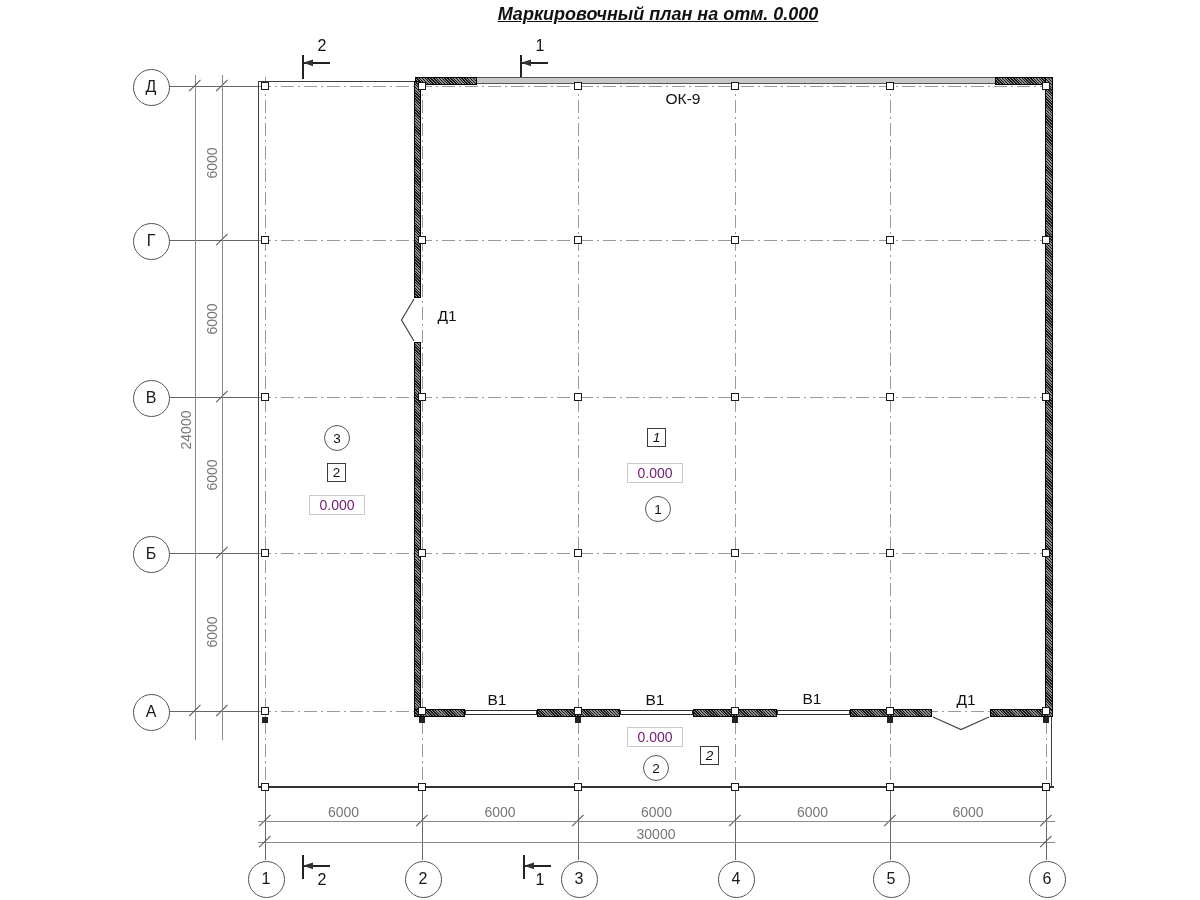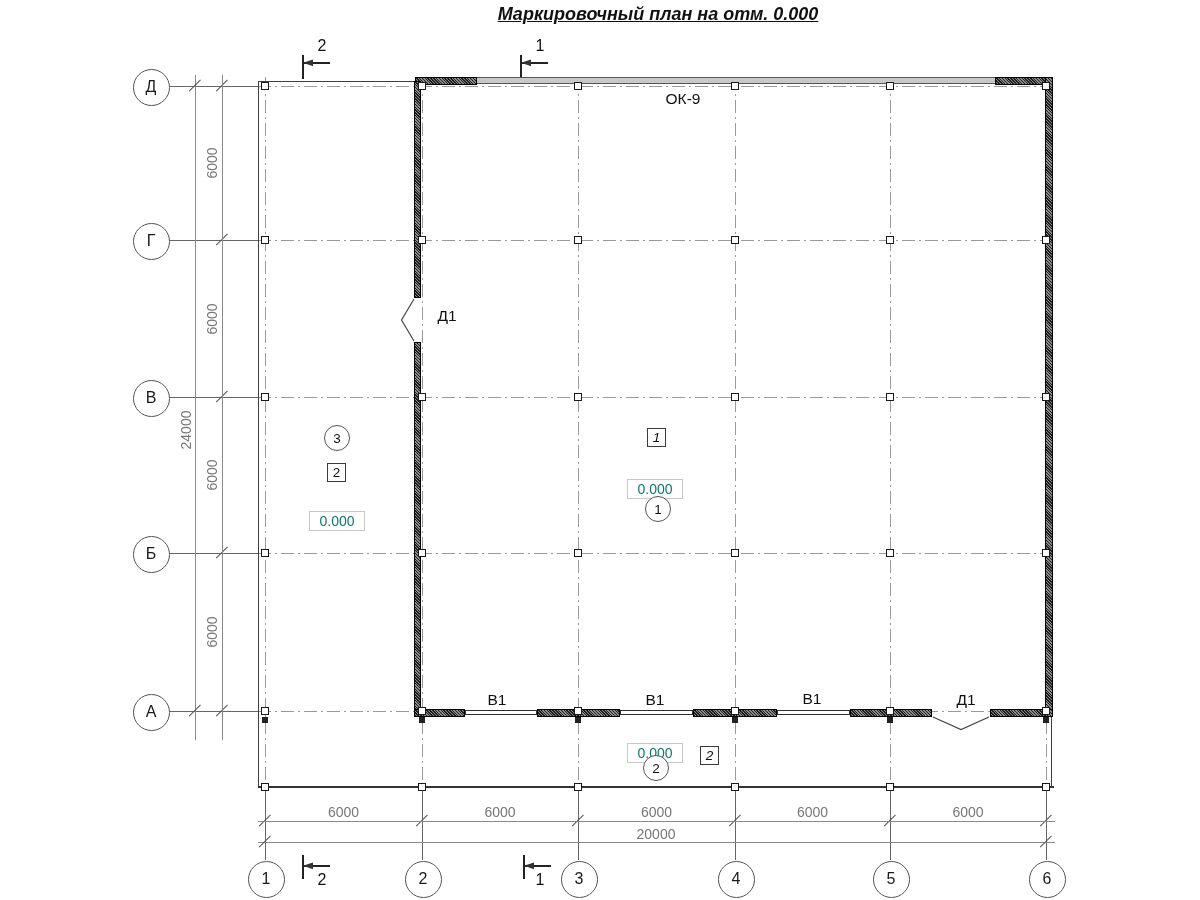--- a/index.html
+++ b/index.html
@@ -20,21 +20,21 @@
   .gate{background:#fff;border:1px solid #2f2f2f;box-sizing:border-box;}
   .colsq{width:8px;height:8px;background:#fff;border:1px solid #1a1a1a;box-sizing:border-box;}
   .colsq-dark{width:6px;height:6px;background:#222;}
   .tick{width:16px;height:1.4px;background:#555;transform:rotate(-45deg);}
   .axis-circle{width:35px;height:35px;border:1.2px solid #555;border-radius:50%;background:#fff;
                display:flex;align-items:center;justify-content:center;font-size:16px;color:#1a1a1a;}
   .dim-label{font-size:14px;color:#777;height:18px;line-height:18px;text-align:center;}
   .rot{transform:rotate(-90deg);}
   .mark-label{font-size:15.5px;color:#111;width:60px;height:18px;line-height:18px;text-align:center;}
   .level-box{width:56px;height:20px;line-height:18px;text-align:center;background:#fff;
-             border:1px solid #c9c9c9;box-sizing:border-box;font-size:14px;color:#0f766e;margin-top:16px;}
+             border:1px solid #c9c9c9;box-sizing:border-box;font-size:14px;color:#701a75;}
   .room-circle{width:24px;height:24px;border:1px solid #555;border-radius:50%;background:#fff;
                display:flex;align-items:center;justify-content:center;font-size:13.5px;color:#111;}
   .ref-square{width:19px;height:19px;border:1px solid #3a3a3a;background:#fff;box-sizing:border-box;
               display:flex;align-items:center;justify-content:center;font-size:13.5px;color:#111;}
   .ital{font-style:italic;}
   .sec-bar{width:1.6px;height:24px;background:#222;}
   .sec-line{height:1.6px;background:#222;}
   .sec-label{font-size:16px;color:#111;width:16px;text-align:center;}
   #title{top:4px;left:458px;width:400px;text-align:center;font-size:18px;font-weight:bold;
          font-style:italic;color:#111;text-decoration:underline;}
@@ -151,21 +151,21 @@
     <div class="abs dim-label rot" style="left: 172px; top: 154px; width: 80px;">6000</div>
     <div class="abs dim-label rot" style="left: 172px; top: 309.5px; width: 80px;">6000</div>
     <div class="abs dim-label rot" style="left: 172px; top: 466px; width: 80px;">6000</div>
     <div class="abs dim-label rot" style="left: 172px; top: 623px; width: 80px;">6000</div>
     <div class="abs dim-label rot" style="left: 141px; top: 421px; width: 90px;">24000</div>
     <div class="abs dim-label" style="left: 303.5px; top: 803px; width: 80px;">6000</div>
     <div class="abs dim-label" style="left: 460px; top: 803px; width: 80px;">6000</div>
     <div class="abs dim-label" style="left: 616.5px; top: 803px; width: 80px;">6000</div>
     <div class="abs dim-label" style="left: 772.5px; top: 803px; width: 80px;">6000</div>
     <div class="abs dim-label" style="left: 928px; top: 803px; width: 80px;">6000</div>
-    <div class="abs dim-label" style="left: 611px; top: 825px; width: 90px;">20000</div>
+    <div class="abs dim-label" style="left: 611px; top: 825px; width: 90px;">30000</div>
     <div class="abs outline-h" style="left: 258px; top: 81px; width: 158px;"></div>
     <div class="abs outline-v" style="left: 258px; top: 81px; height: 706px;"></div>
     <div class="abs bottom-edge" style="left: 258px; top: 786px; width: 796px;"></div>
     <div class="abs outline-v" style="left: 1051px; top: 717px; height: 70px;"></div>
     <div class="abs band" style="left: 415px; top: 77px; width: 638px; height: 7px;"></div>
     <div class="abs wall" style="left: 415px; top: 77px; width: 62px; height: 8px;"></div>
     <div class="abs wall" style="left: 995px; top: 77px; width: 58px; height: 8px;"></div>
     <div class="abs wall" style="left: 1045px; top: 77px; width: 8px; height: 640px;"></div>
     <div class="abs wall" style="left: 414px; top: 81px; width: 7px; height: 217px;"></div>
     <div class="abs wall" style="left: 414px; top: 342px; width: 7px; height: 374px;"></div>

